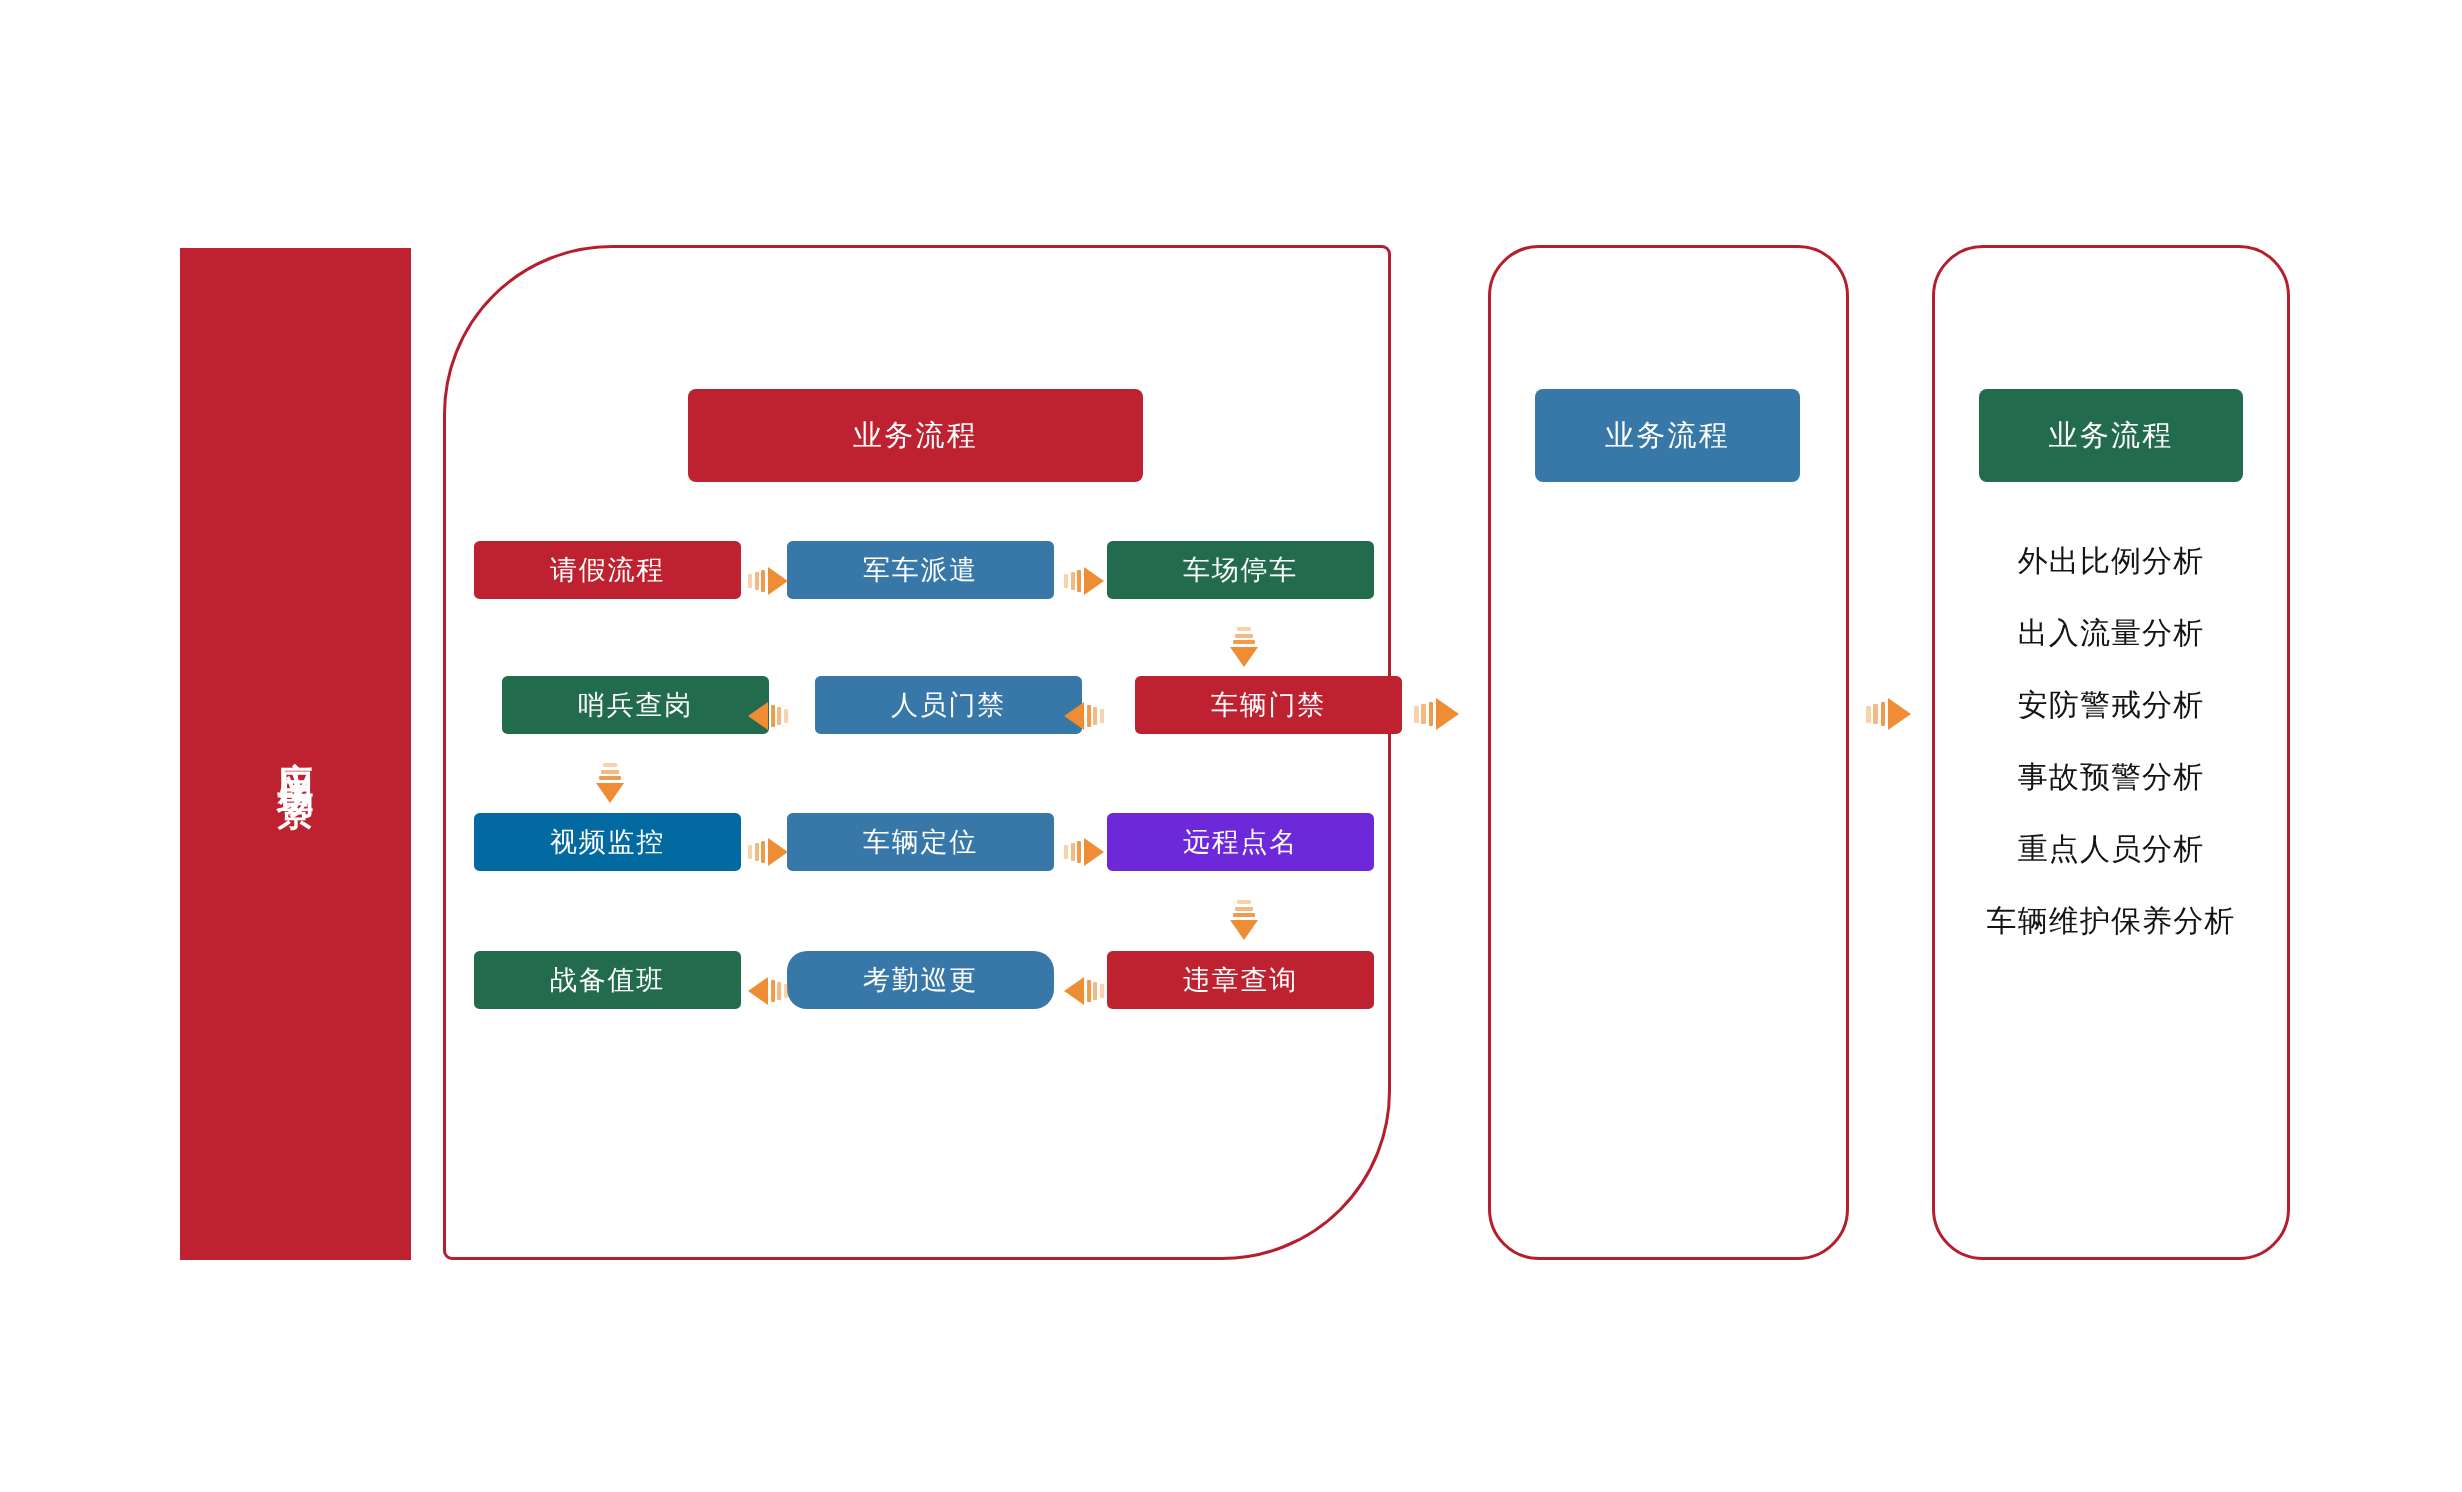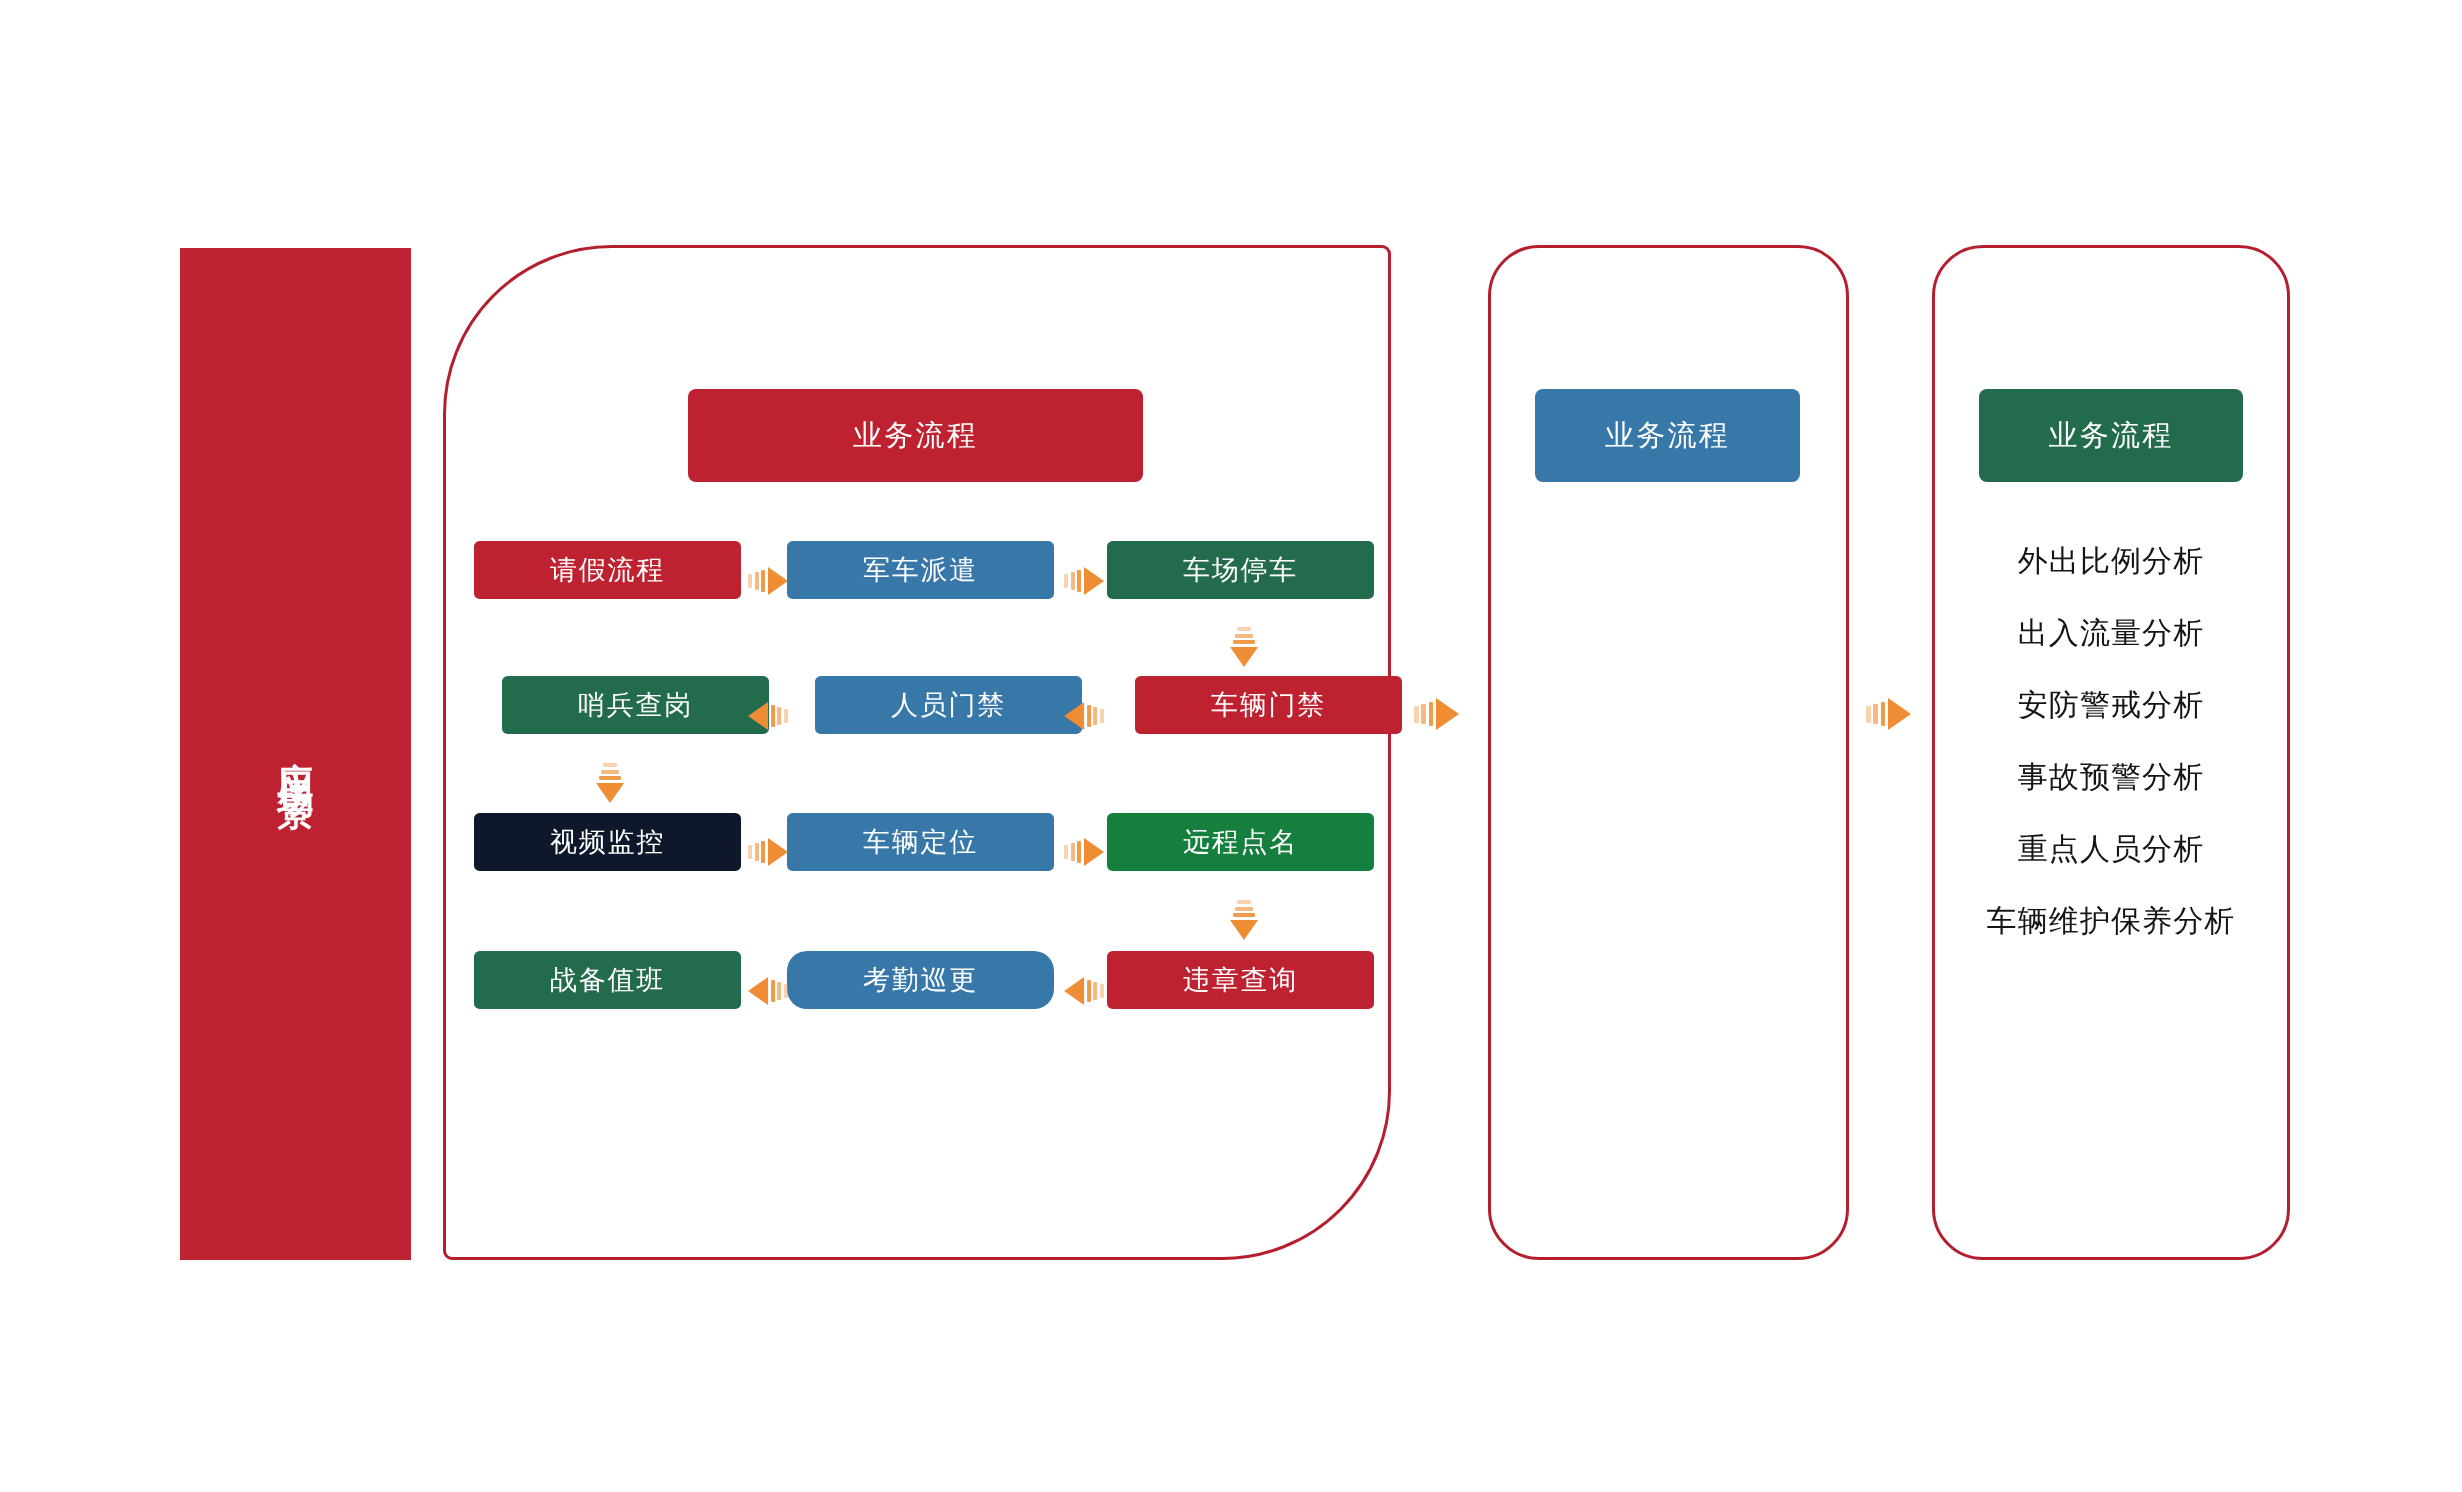--- a/index.html
+++ b/index.html
@@ -85,23 +85,23 @@
     <div class="hdr" style="background: rgb(190, 33, 48);">业务流程</div>
 
     <div class="gbox c1 r1" style="background: rgb(190, 33, 48);">请假流程</div>
     <div class="gbox c2 r1" style="background: rgb(55, 120, 168);">军车派遣</div>
     <div class="gbox c3 r1" style="background: rgb(34, 108, 77);">车场停车</div>
 
     <div class="gbox c1 r2" style="background: rgb(34, 108, 77);">哨兵查岗</div>
     <div class="gbox c2 r2" style="background: rgb(55, 120, 168);">人员门禁</div>
     <div class="gbox c3 r2" style="background: rgb(190, 33, 48);">车辆门禁</div>
 
-    <div class="gbox c1 r3" style="background: #0f172a;">视频监控</div>
+    <div class="gbox c1 r3" style="background: #0369a1;">视频监控</div>
     <div class="gbox c2 r3" style="background: rgb(55, 120, 168);">车辆定位</div>
-    <div class="gbox c3 r3" style="background: #15803d;">远程点名</div>
+    <div class="gbox c3 r3" style="background: #6d28d9;">远程点名</div>
 
     <div class="gbox c1 r4" style="background: rgb(34, 108, 77);">战备值班</div>
     <div class="gbox c2 r4" style="background: rgb(55, 120, 168); border-radius: 20px;">考勤巡更</div>
     <div class="gbox c3 r4" style="background: rgb(190, 33, 48);">违章查询</div>
 
     <div class="arrow" style="left:302px;top:319px;">
         <span class="b b1"></span>
         <span class="b b2"></span>
         <span class="b b3"></span>
         <span class="tri"></span>

